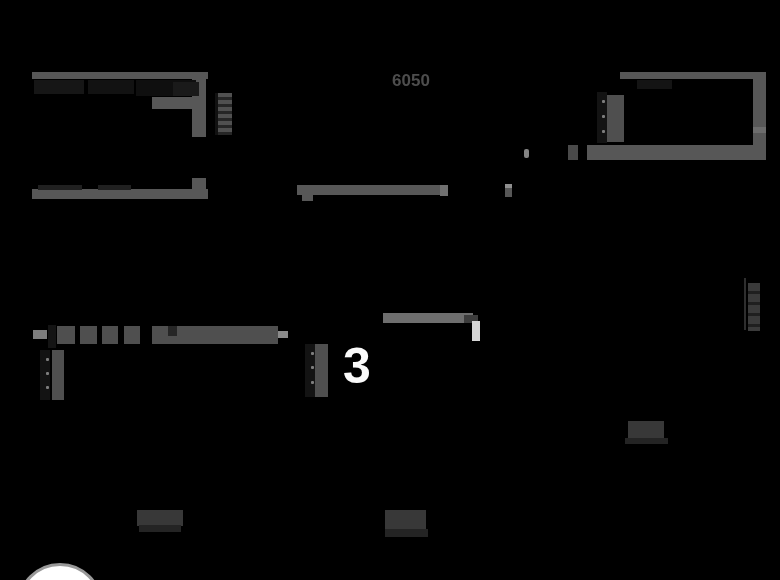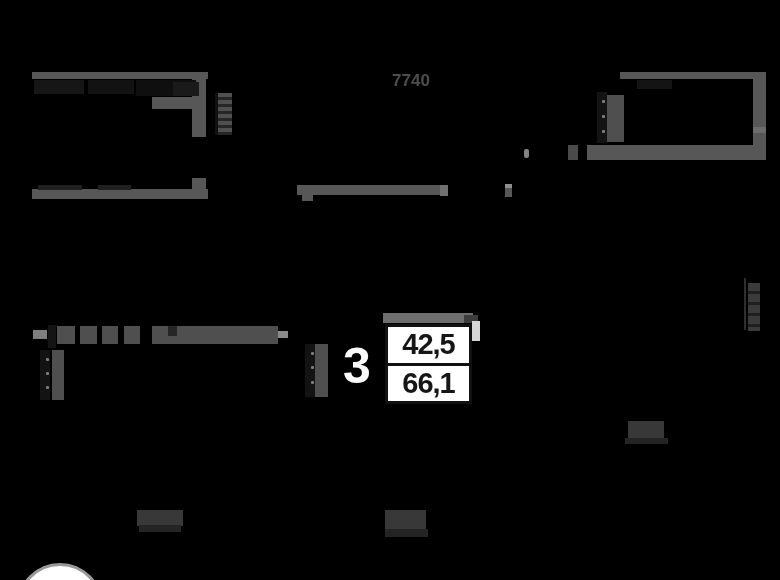--- a/index.html
+++ b/index.html
@@ -56,21 +56,21 @@
   <div class="r wall" style="left:192px;top:178px;width:14px;height:11px;"></div>
   <div class="r darkfill" style="left:34px;top:80px;width:50px;height:14px;background:#161616;"></div>
   <div class="r darkfill" style="left:88px;top:80px;width:46px;height:14px;background:#121212;"></div>
   <div class="r darkfill" style="left:136px;top:80px;width:60px;height:16px;background:#0f0f0f;"></div>
   <div class="r darkfill" style="left:173px;top:82px;width:26px;height:14px;background:#1a1a1a;"></div>
   <div class="r" style="left:38px;top:185px;width:44px;height:5px;background:#202020;"></div>
   <div class="r" style="left:98px;top:185px;width:33px;height:5px;background:#202020;"></div>
   <div class="r darkfill" style="left:215px;top:93px;width:3px;height:42px;background:#111;"></div>
   <div class="r hatch-h" style="left:218px;top:93px;width:14px;height:42px;"></div>
 
-  <div class="r dim-top" style="left:389px;top:70px;width:44px;height:22px;">7740</div>
+  <div class="r dim-top" style="left:389px;top:70px;width:44px;height:22px;">6050</div>
 
   <div class="r wall" style="left:620px;top:72px;width:146px;height:7px;"></div>
   <div class="r wall" style="left:753px;top:79px;width:13px;height:81px;"></div>
   <div class="r" style="left:753px;top:127px;width:13px;height:6px;background:#6c6c6c;"></div>
   <div class="r wall" style="left:587px;top:145px;width:179px;height:15px;"></div>
   <div class="r wall2" style="left:607px;top:95px;width:17px;height:47px;"></div>
   <div class="r darkfill" style="left:597px;top:92px;width:10px;height:51px;background:#131313;"></div>
   <div class="r speck" style="left:602px;top:100px;"></div>
   <div class="r speck" style="left:602px;top:115px;"></div>
   <div class="r speck" style="left:602px;top:130px;"></div>
@@ -107,24 +107,20 @@
   <div class="r speck" style="left:311px;top:352px;"></div>
   <div class="r speck" style="left:311px;top:366px;"></div>
   <div class="r speck" style="left:311px;top:381px;"></div>
   <div class="r wall2" style="left:315px;top:344px;width:13px;height:53px;"></div>
 
   <div class="r rooms-num" style="left:336px;top:338px;width:42px;height:56px;">3</div>
 
   <div class="r" style="left:383px;top:313px;width:90px;height:10px;background:#6e6e6e;"></div>
   <div class="r" style="left:464px;top:315px;width:14px;height:8px;background:#3c3c3c;"></div>
   <div class="r" style="left:472px;top:321px;width:8px;height:20px;background:#d6d6d6;"></div>
-  <div class="r info-box" style="left:385px;top:324px;width:81px;height:74px;">
-    <div class="info-cell top">42,5</div>
-    <div class="info-cell">66,1</div>
-  </div>
 
   <div class="r blob" style="left:137px;top:510px;width:46px;height:16px;"></div>
   <div class="r blob-sub" style="left:139px;top:525px;width:42px;height:7px;"></div>
 
   <div class="r blob" style="left:385px;top:510px;width:41px;height:20px;"></div>
   <div class="r blob-sub" style="left:385px;top:529px;width:43px;height:8px;"></div>
 
   <div class="r blob" style="left:628px;top:421px;width:36px;height:17px;"></div>
   <div class="r blob-sub" style="left:625px;top:438px;width:43px;height:6px;"></div>
 

